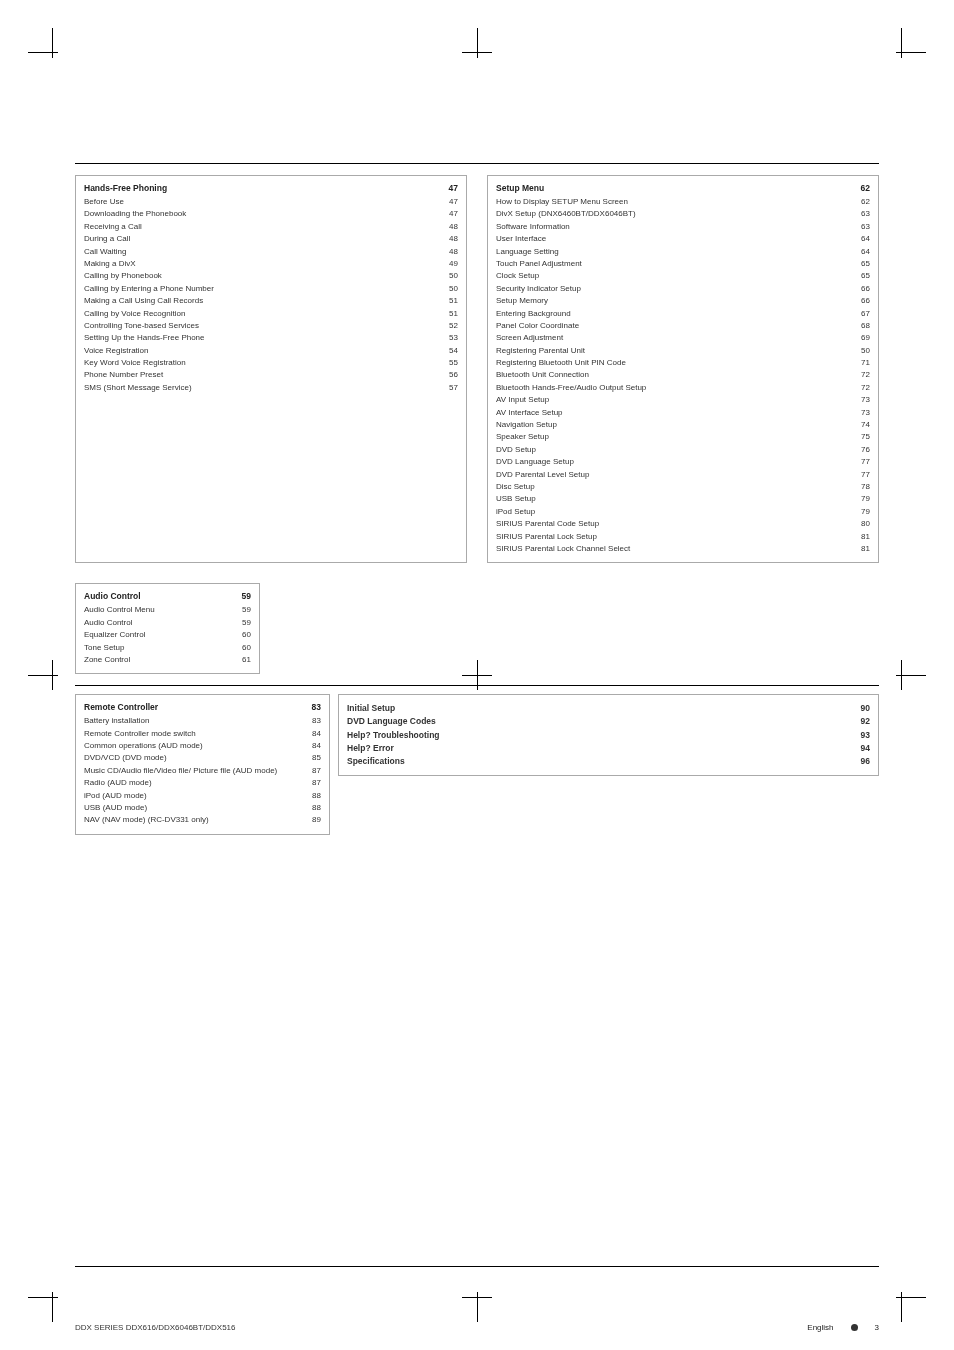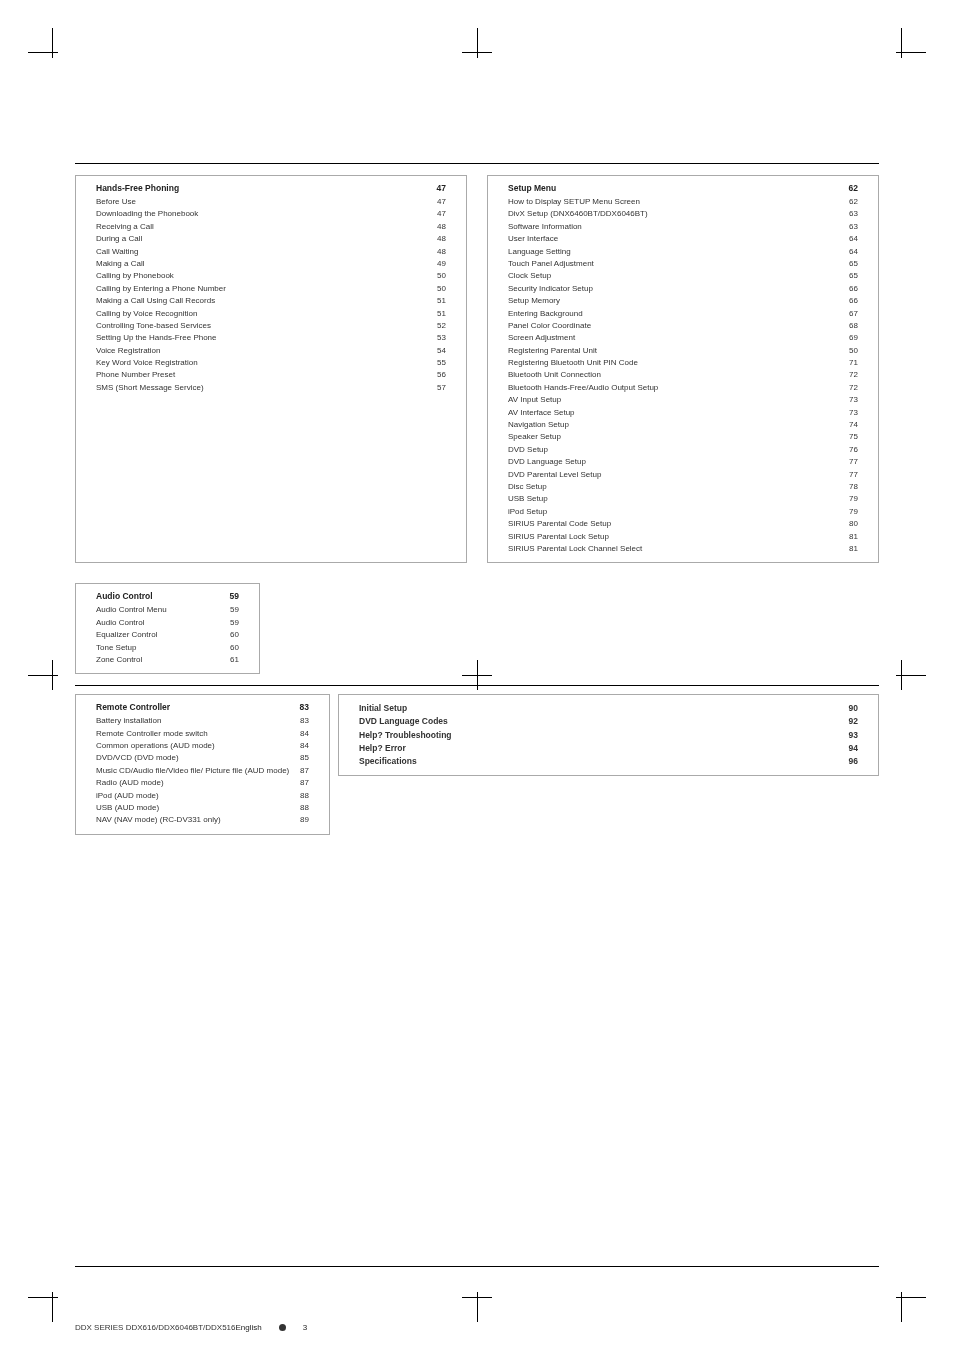--- a/index.html
+++ b/index.html
@@ -87,21 +87,21 @@
     
     .top-section {
       display: flex;
       gap: 20px;
       margin-bottom: 20px;
     }
 
     
     .toc-box {
       border: 0.8px solid #aaa;
-      padding: 7px 20px;
+      padding: 7px 8px;
       flex: 1;
     }
 
     .toc-box-title {
       font-weight: bold;
       font-size: 8.5px;
       margin-bottom: 3px;
       display: flex;
       justify-content: space-between;
     }
@@ -154,20 +154,21 @@
       justify-content: space-between;
     }
 
     
     .footer {
       position: absolute;
       bottom: 18px;
       left: 75px;
       right: 75px;
       display: flex;
+      justify-content: space-between;
       align-items: center;
       font-size: 8px;
     }
 
     .footer-series {
       font-size: 8px;
       color: #333;
     }
 
     .footer-right {
@@ -237,21 +238,21 @@
           </div>
           <div class="toc-entry">
             <span class="toc-entry-label">During a Call</span>
             <span class="toc-entry-page">48</span>
           </div>
           <div class="toc-entry">
             <span class="toc-entry-label">Call Waiting</span>
             <span class="toc-entry-page">48</span>
           </div>
           <div class="toc-entry">
-            <span class="toc-entry-label">Making a Call</span>
+            <span class="toc-entry-label">Making a DivX</span>
             <span class="toc-entry-page">49</span>
           </div>
           <div class="toc-entry">
             <span class="toc-entry-label">Calling by Phonebook</span>
             <span class="toc-entry-page">50</span>
           </div>
           <div class="toc-entry">
             <span class="toc-entry-label">Calling by Entering a Phone Number</span>
             <span class="toc-entry-page">50</span>
           </div>

